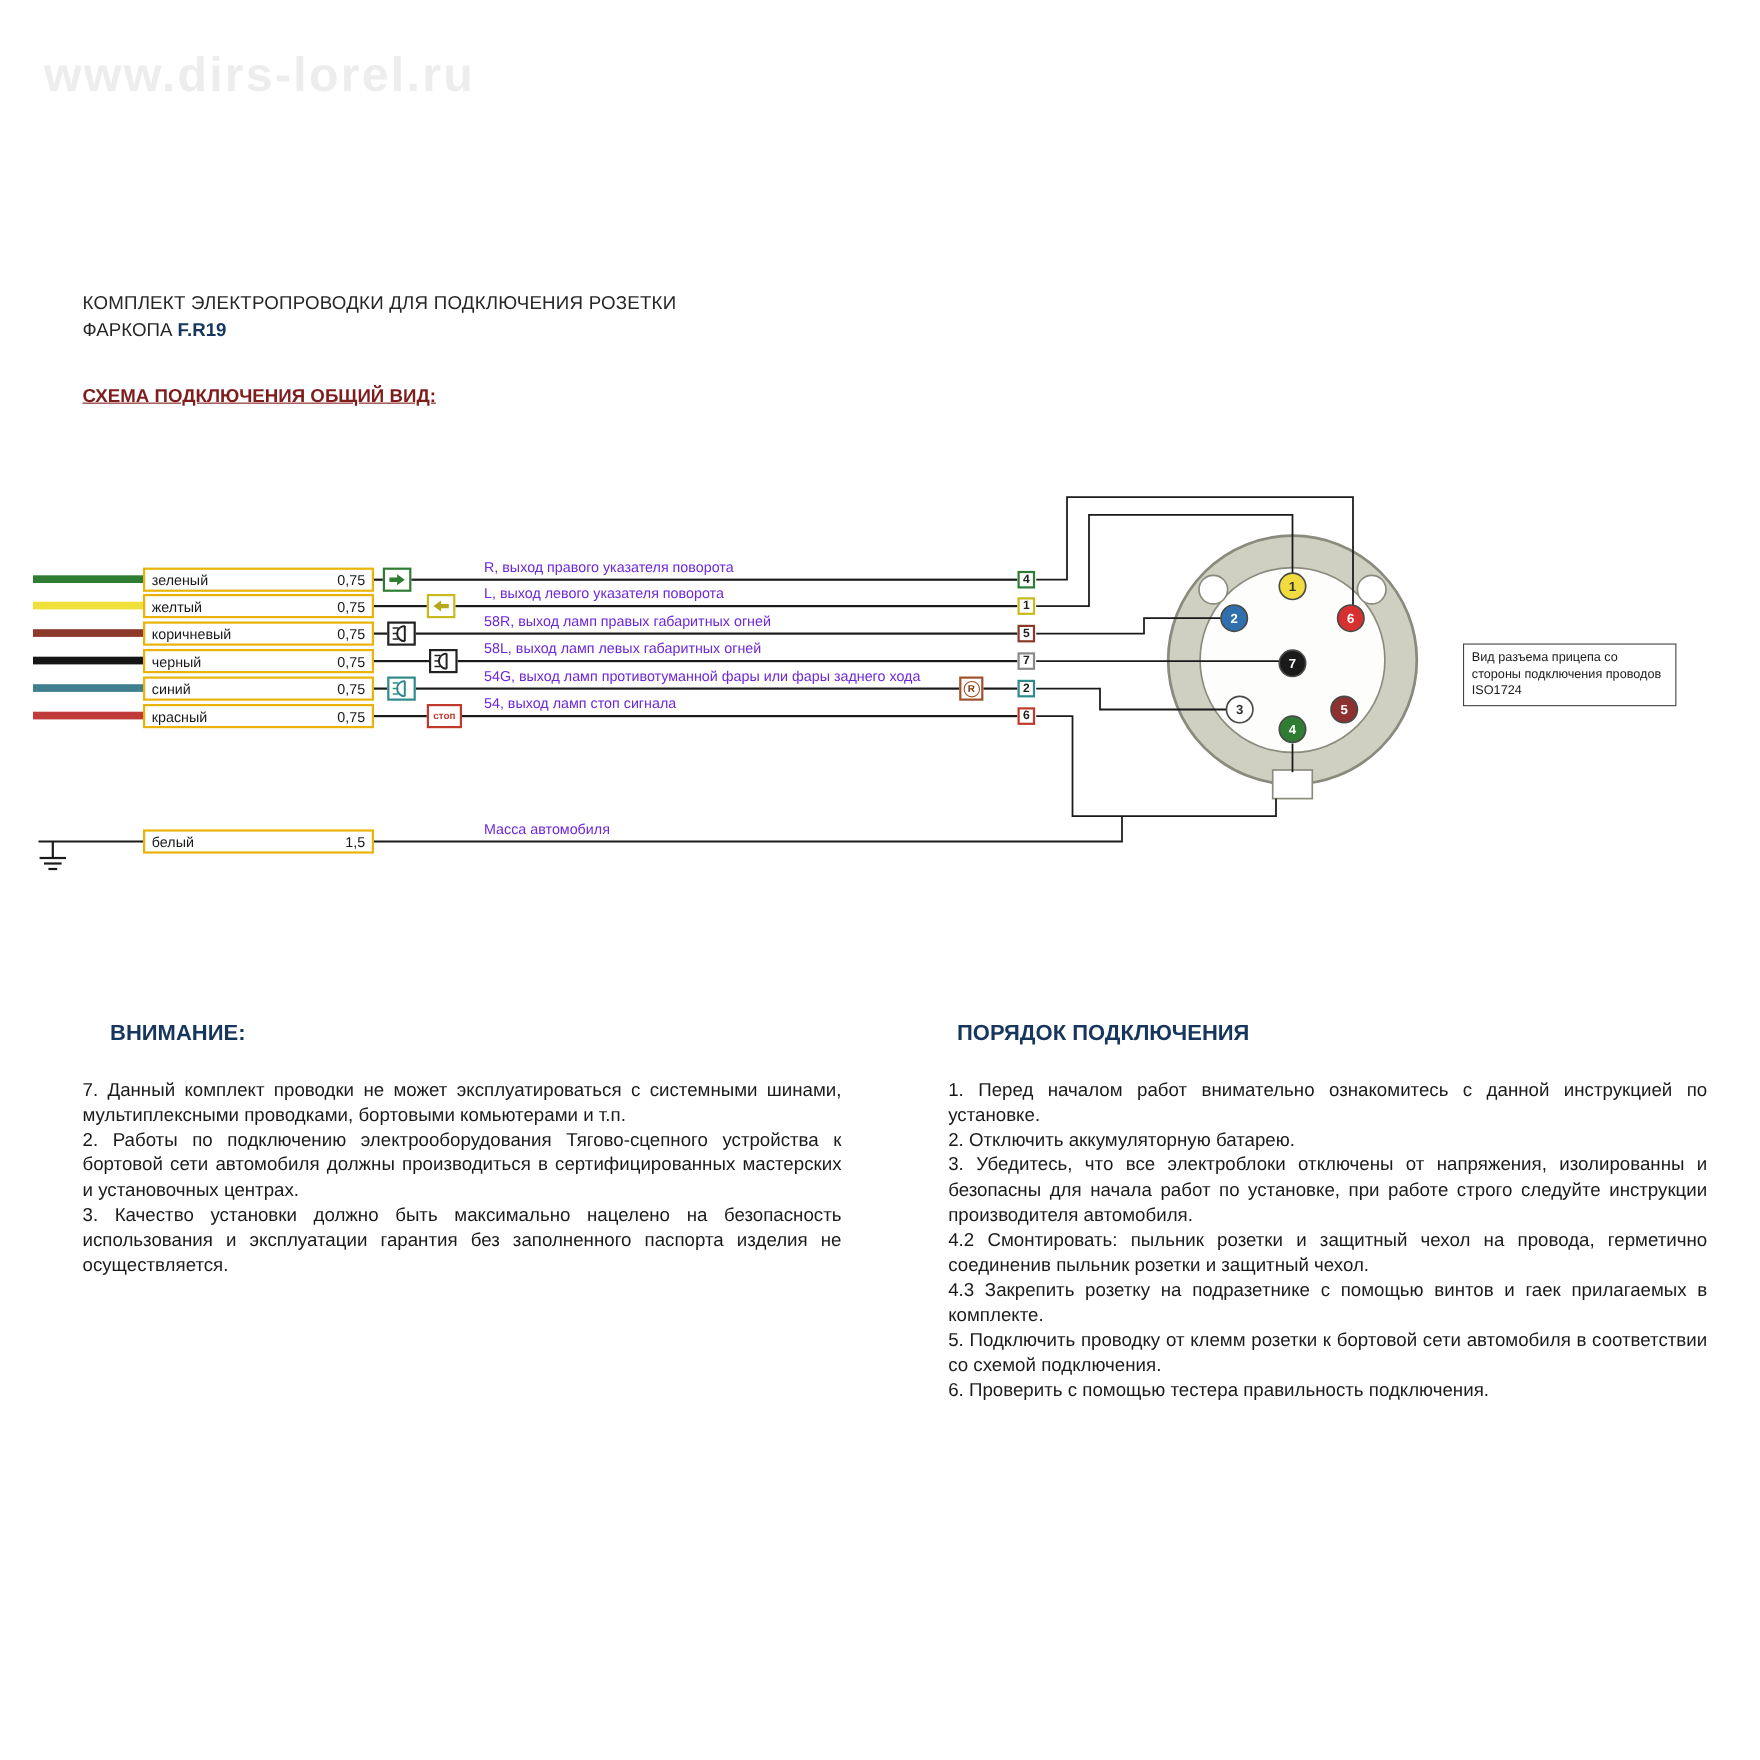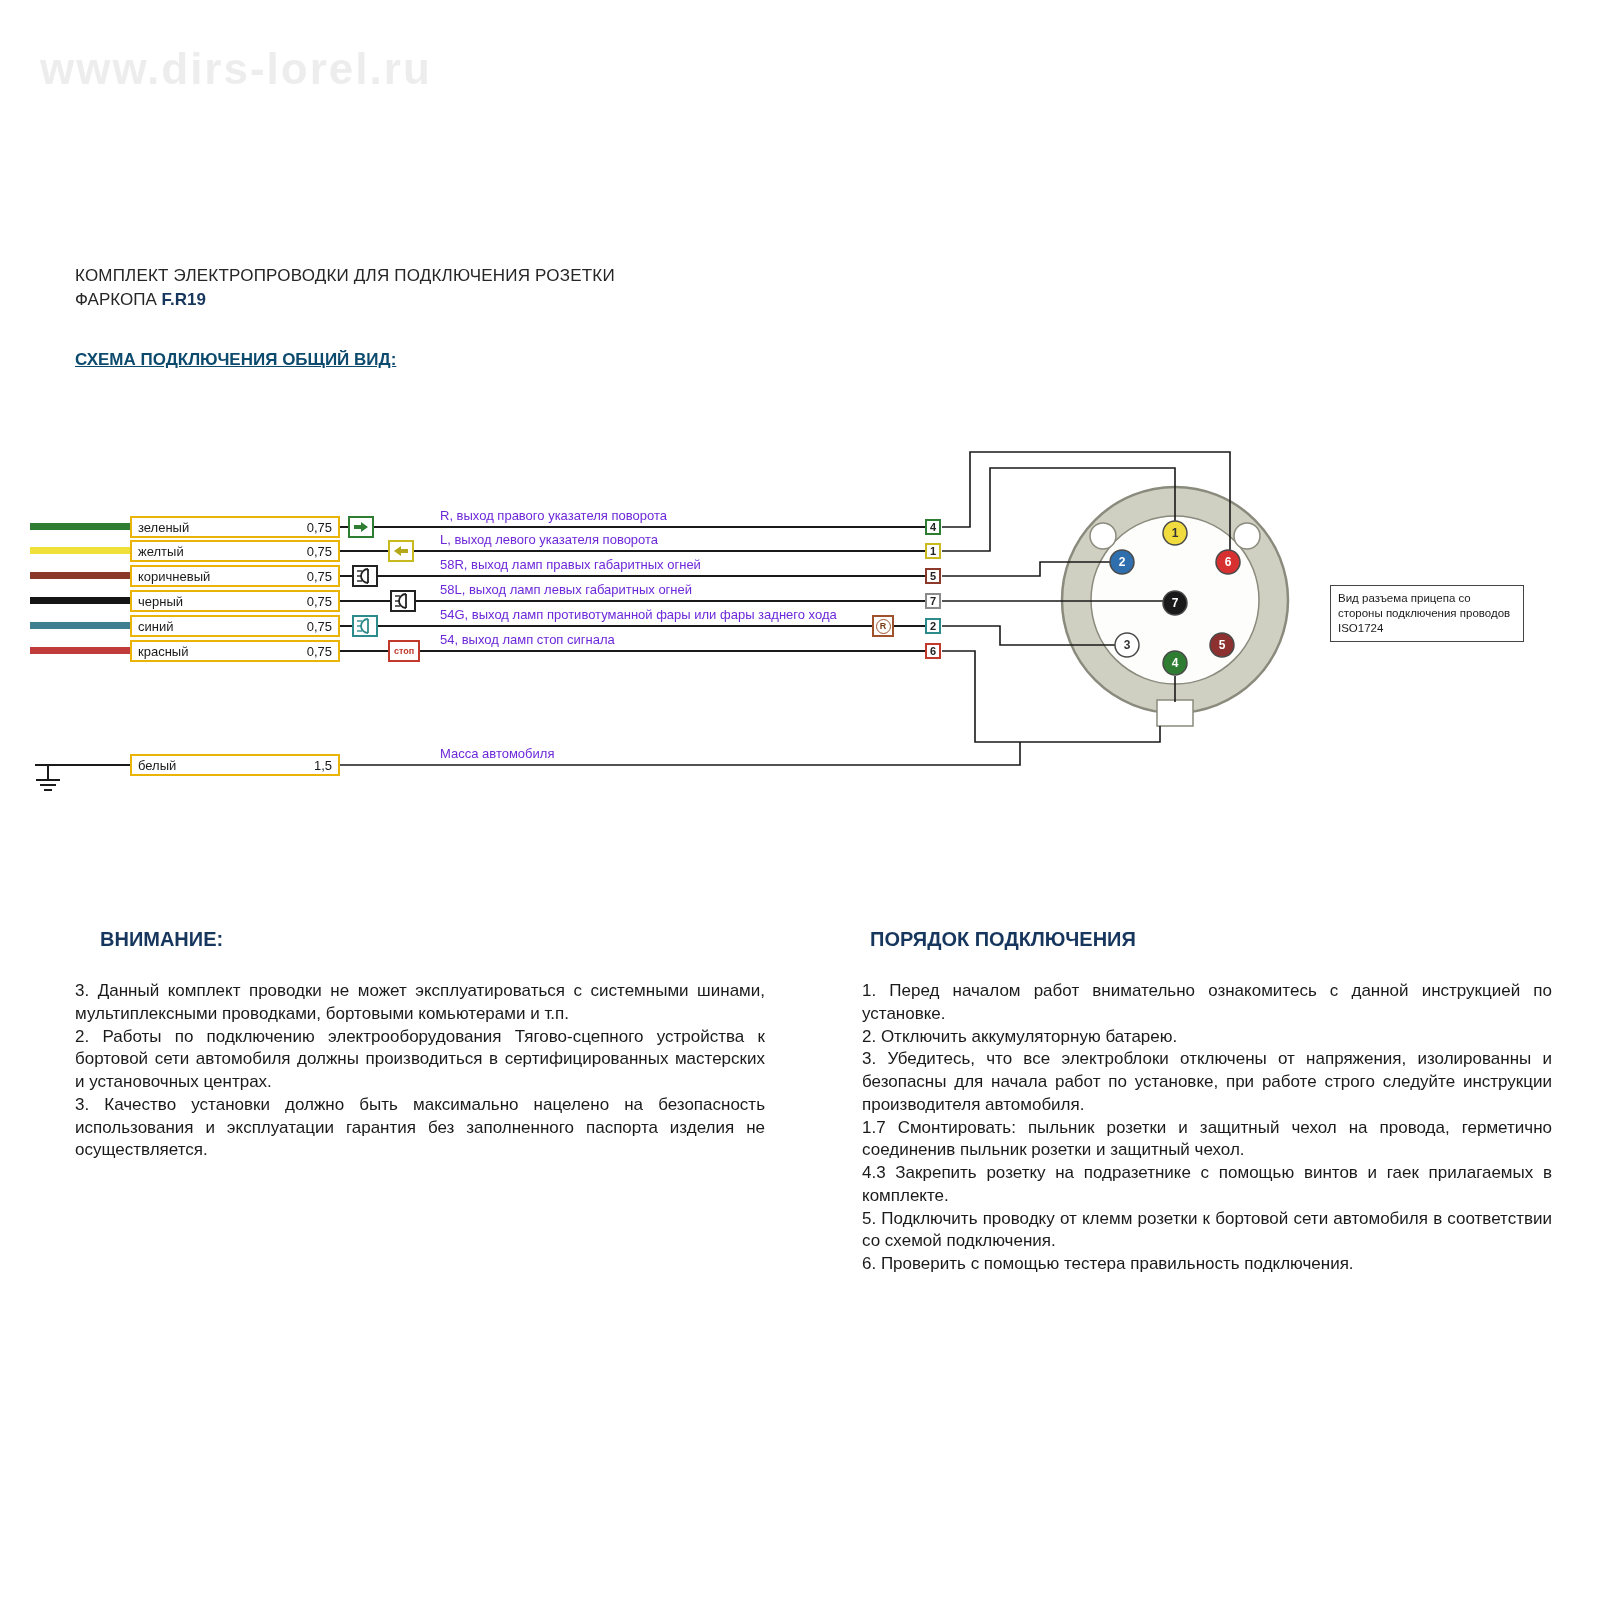--- a/index.html
+++ b/index.html
@@ -3,21 +3,21 @@
 <meta charset="utf-8">
 <style>
   html,body{margin:0;padding:0;background:#fff;}
   .page{position:relative;width:1600px;height:1600px;background:#fff;overflow:hidden;
         font-family:"Liberation Sans",sans-serif;color:#1a1a1a;padding-left:32px;}
   .abs{position:absolute;}
   .watermark{left:40px;top:44px;font-size:44px;font-weight:bold;color:#d9d9d9;opacity:.45;letter-spacing:2px;}
   .title1{left:75px;top:266px;font-size:17px;color:#262626;letter-spacing:.2px;}
   .title2{left:75px;top:290px;font-size:17px;color:#262626;}
   .title2 b{color:#17365d;}
-  .section-heading{left:75px;top:350px;font-size:17px;font-weight:bold;text-decoration:underline;color:#0c4a6e;}
+  .section-heading{left:75px;top:350px;font-size:17px;font-weight:bold;text-decoration:underline;color:#7f1d1d;}
   svg.diagram{left:0;top:0;z-index:1;}
   .layer{z-index:2;}
   .wire-bar{left:30px;width:102px;height:7px;}
   .wire-box{left:130px;width:210px;height:22px;border:2px solid #eab308;background:#fff;box-sizing:border-box;
             display:flex;justify-content:space-between;align-items:center;padding:0 6px;font-size:13px;}
   .wire-line{left:340px;width:585px;height:2px;background:#1a1a1a;}
   .signal-label{left:440px;font-size:13px;color:#6d28d9;white-space:nowrap;}
   .terminal{left:925px;width:16px;height:16px;border:2px solid #333;background:#fff;box-sizing:border-box;
             display:flex;align-items:center;justify-content:center;font-size:11px;font-weight:bold;color:#222;}
   .icon-box{width:26px;height:22px;border:2px solid #222;background:#fff;box-sizing:border-box;
@@ -195,29 +195,29 @@
   <div class="abs layer wire-box" style="top:754px">
     <span>белый</span>
     <span>1,5</span>
   </div>
   <div class="abs layer signal-label" style="top:746px">Масса автомобиля</div>
 
   <div class="abs layer note-box">Вид разъема прицепа со стороны подключения проводов ISO1724</div>
 
   <div class="abs col-heading" style="left:100px;top:928px">ВНИМАНИЕ:</div>
   <div class="abs text-col" style="left:75px;top:980px">
-    <p>3. Данный комплект проводки не может эксплуатироваться с системными шинами, мультиплексными проводками, бортовыми комьютерами и т.п.</p>
+    <p>7. Данный комплект проводки не может эксплуатироваться с системными шинами, мультиплексными проводками, бортовыми комьютерами и т.п.</p>
     <p>2. Работы по подключению электрооборудования Тягово-сцепного устройства к бортовой сети автомобиля должны производиться в сертифицированных мастерских и установочных центрах.</p>
     <p>3. Качество установки должно быть максимально нацелено на безопасность использования и эксплуатации гарантия без заполненного паспорта изделия не осуществляется.</p>
   </div>
 
   <div class="abs col-heading" style="left:870px;top:928px">ПОРЯДОК ПОДКЛЮЧЕНИЯ</div>
   <div class="abs text-col" style="left:862px;top:980px">
     <p>1. Перед началом работ внимательно ознакомитесь с данной инструкцией по установке.</p>
     <p>2. Отключить аккумуляторную батарею.</p>
     <p>3. Убедитесь, что все электроблоки отключены от напряжения, изолированны и безопасны для начала работ по установке, при работе строго следуйте инструкции производителя автомобиля.</p>
-    <p>1.7 Смонтировать: пыльник розетки и защитный чехол на провода, герметично соединенив пыльник розетки и защитный чехол.</p>
+    <p>4.2 Смонтировать: пыльник розетки и защитный чехол на провода, герметично соединенив пыльник розетки и защитный чехол.</p>
     <p>4.3 Закрепить розетку на подразетнике с помощью винтов и гаек прилагаемых в комплекте.</p>
     <p>5. Подключить проводку от клемм розетки к бортовой сети автомобиля в соответствии со схемой подключения.</p>
     <p>6. Проверить с помощью тестера правильность подключения.</p>
   </div>
 
 </div>
 
 </body></html>

